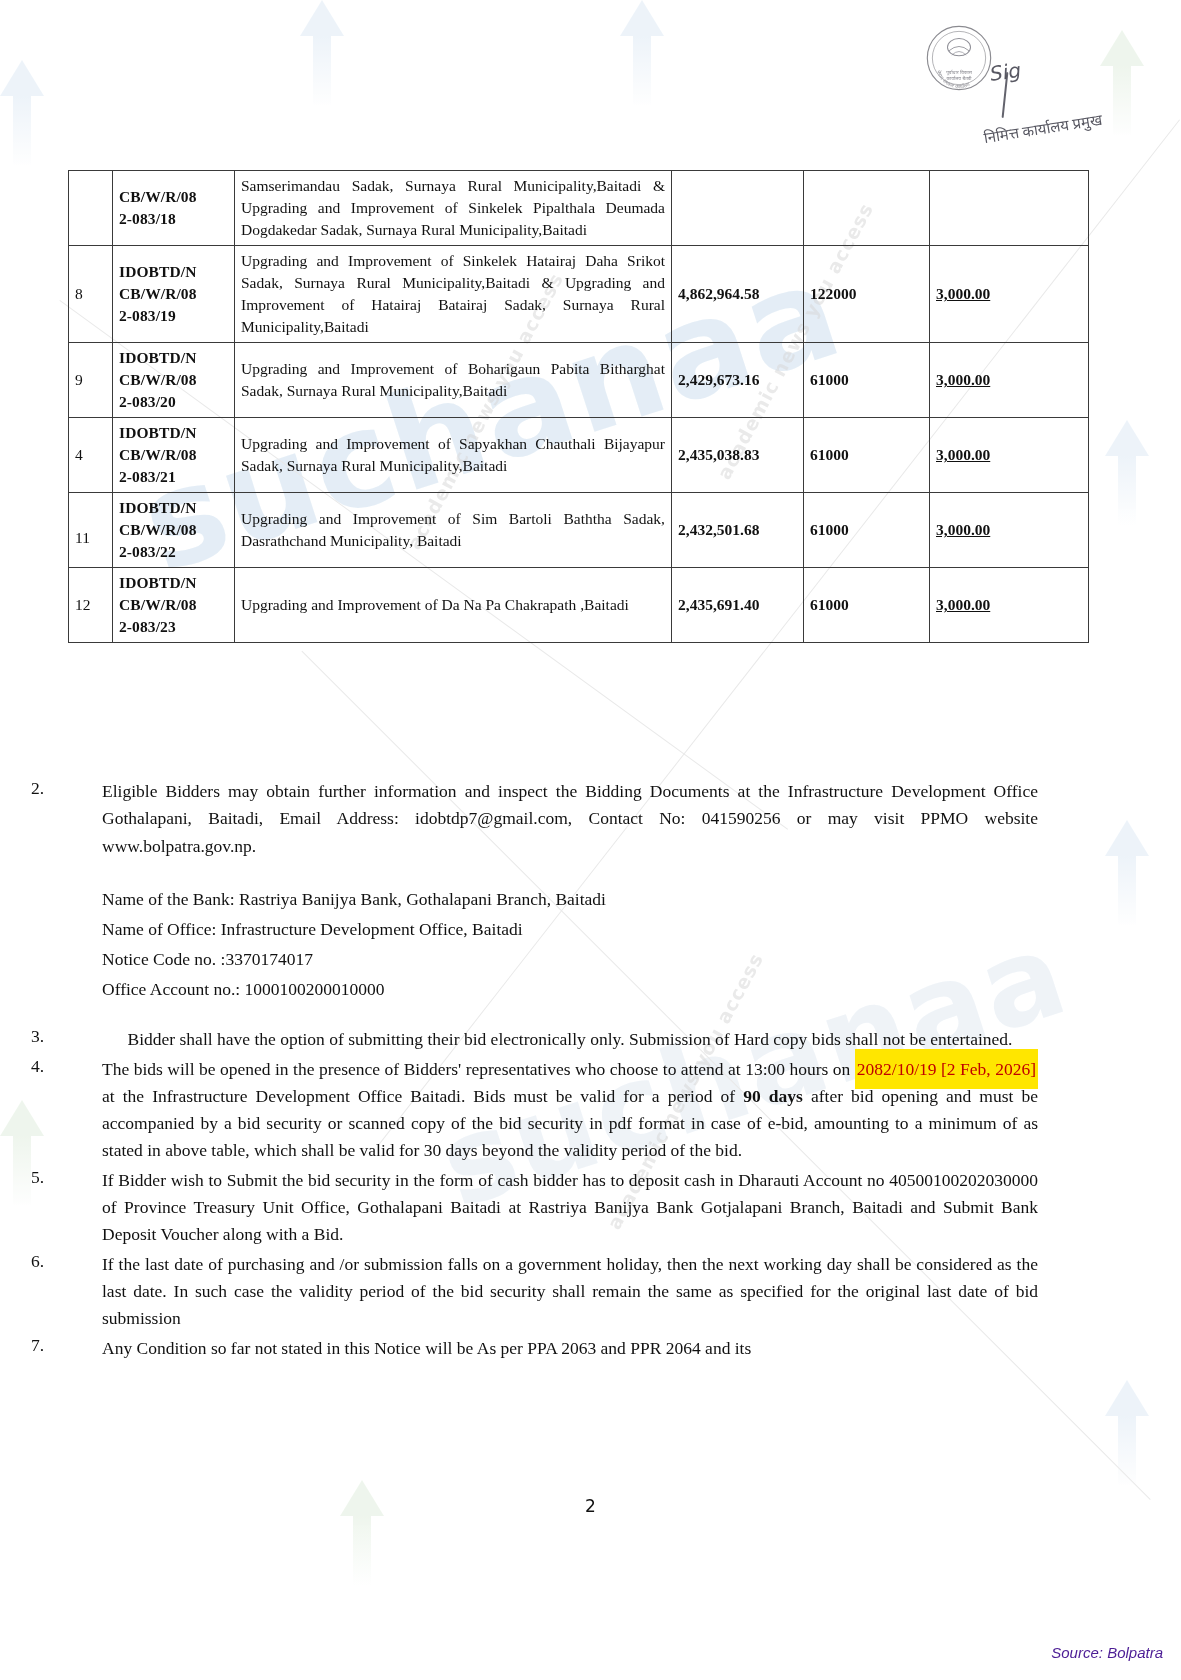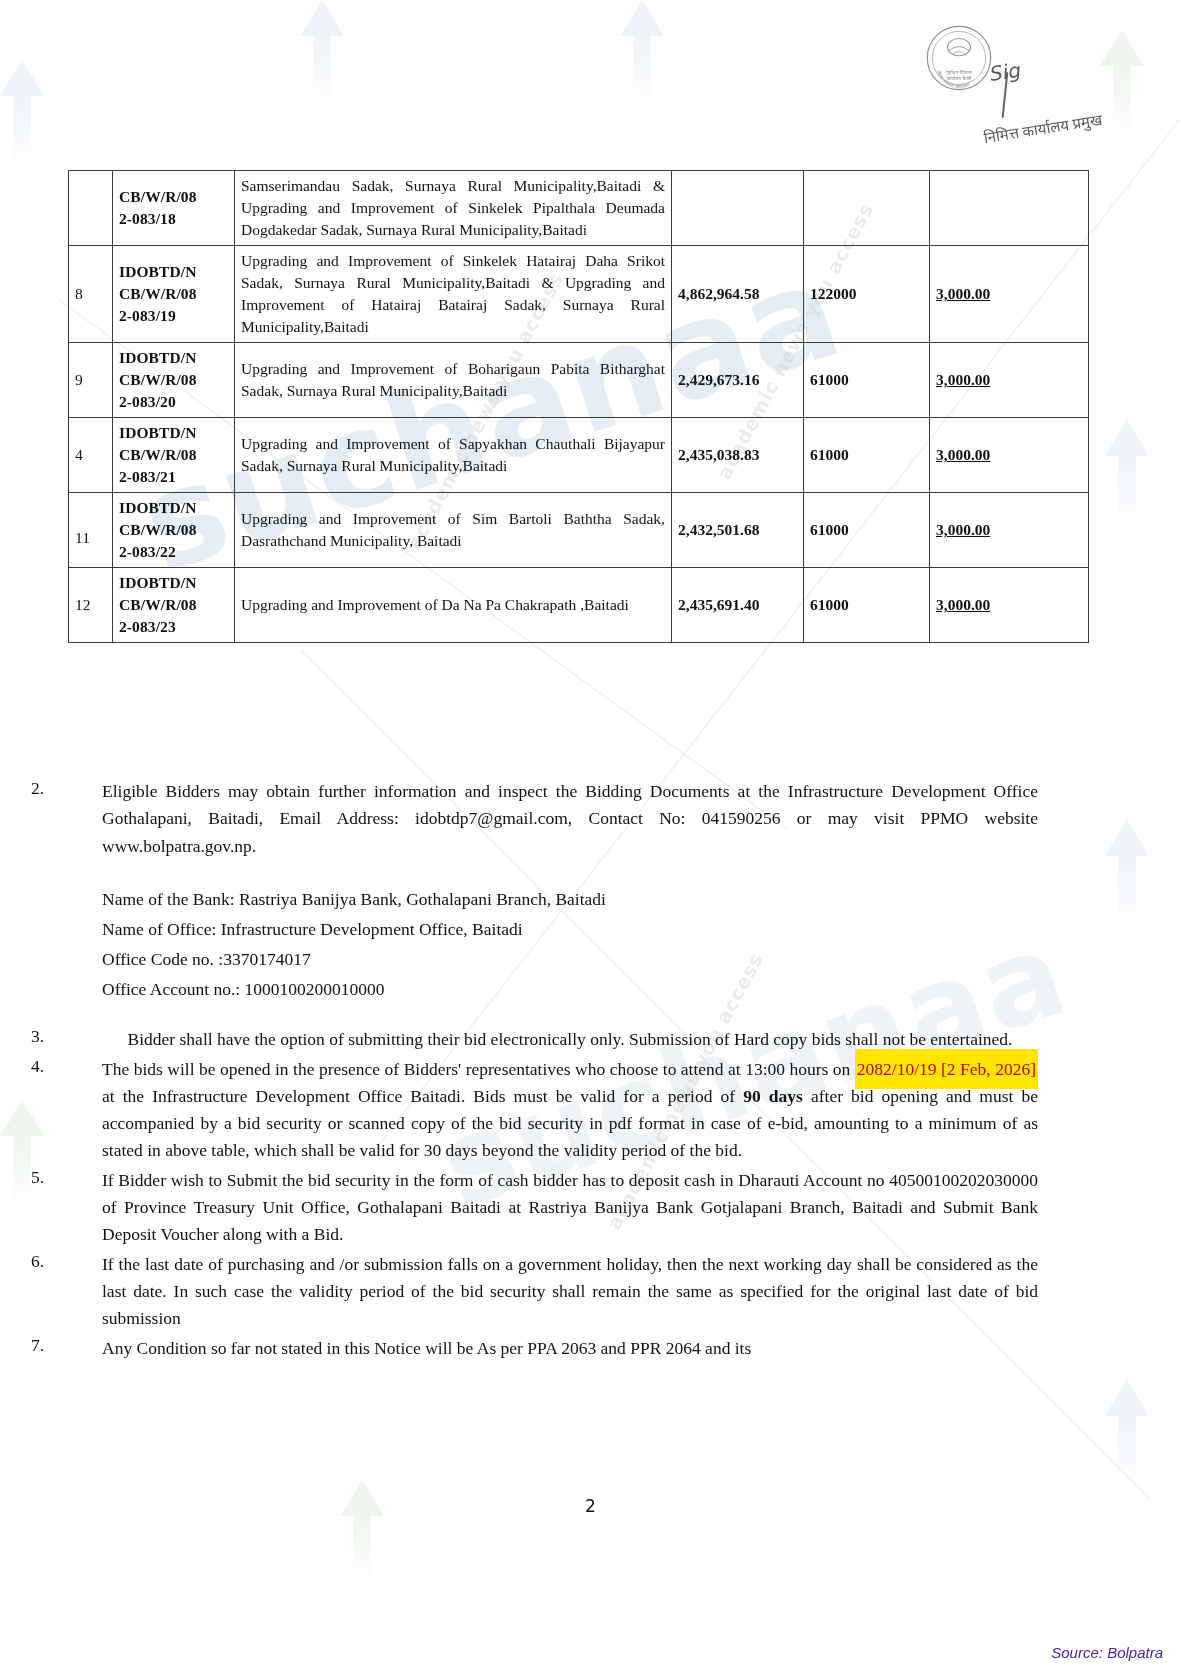--- a/index.html
+++ b/index.html
@@ -414,21 +414,21 @@
   <div class="clauses">
 
     <div class="clause">
       <div class="num">2.</div>
       <div class="body">Eligible Bidders may obtain further information and inspect the Bidding Documents at the Infrastructure Development Office Gothalapani, Baitadi, Email Address: idobtdp7@gmail.com, Contact No: 041590256 or may visit PPMO website www.bolpatra.gov.np.</div>
     </div>
 
     <div class="blockinfo">
       <div>Name of the Bank: Rastriya Banijya Bank, Gothalapani Branch, Baitadi</div>
       <div>Name of Office: Infrastructure Development Office, Baitadi</div>
-      <div>Office Code no. :3370174017</div>
+      <div>Notice Code no. :3370174017</div>
       <div>Office Account no.: 1000100200010000</div>
     </div>
 
     <div class="clause">
       <div class="num">3.</div>
       <div class="body nojust">Bidder shall have the option of submitting their bid electronically only. Submission of Hard copy bids shall not be entertained.</div>
     </div>
 
     <div class="clause">
       <div class="num">4.</div>

